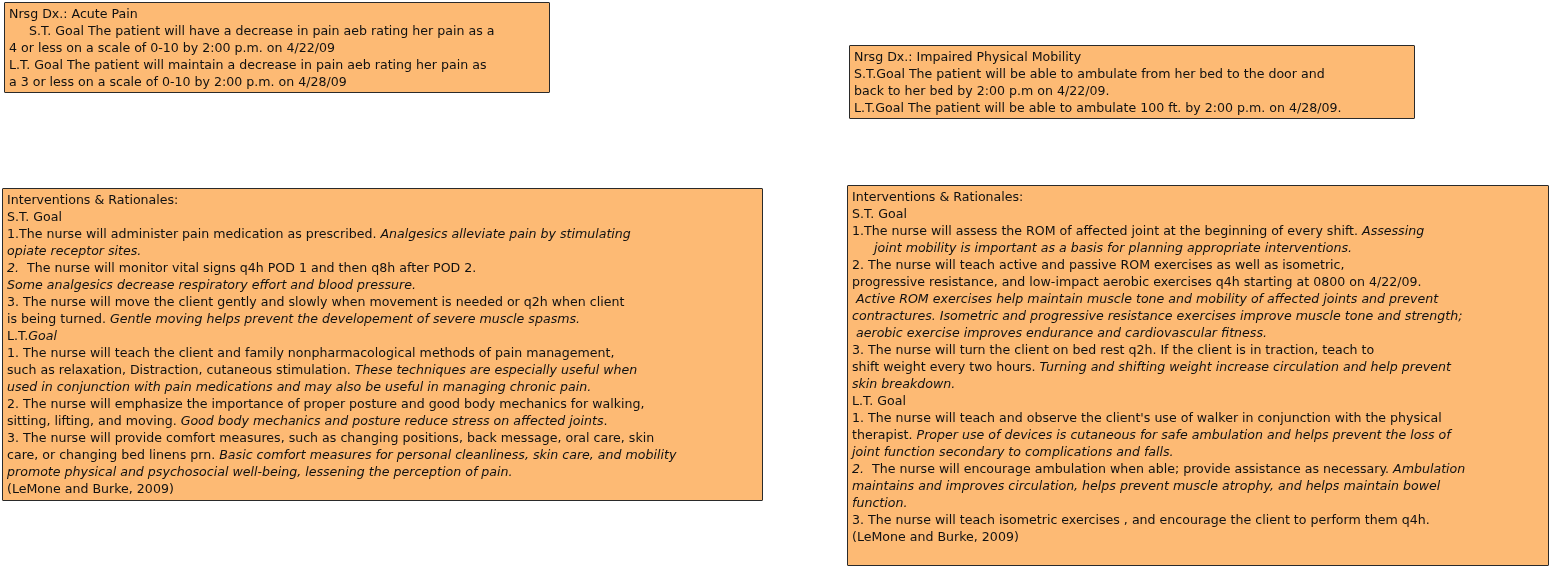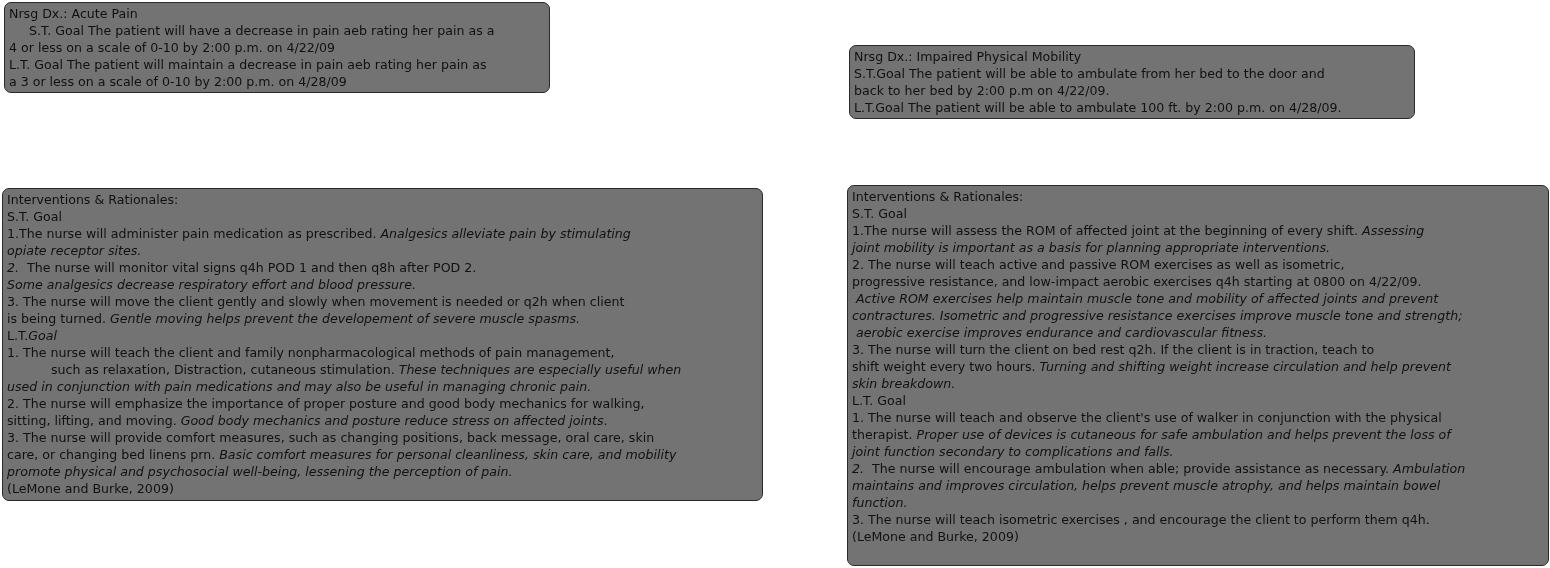--- a/index.html
+++ b/index.html
@@ -4,23 +4,23 @@
   <style>
     html, body { margin:0; padding:0; }
     body {
       width:1550px; height:568px; position:relative; overflow:hidden;
       background:#ffffff;
       font-family:"DejaVu Sans", sans-serif;
       font-size:12.6px; line-height:17px; color:#111;
     }
     .box {
       position:absolute; box-sizing:border-box;
-      background:#737373;
+      background:#fdba74;
       border:1px solid #2a2a2a;
-      border-radius:7px;
+      border-radius:1px;
       padding:2px 4px 2px 4px;
       white-space:nowrap;
     }
     .line { display:block; height:17px; }
     .it { font-style:italic; }
     #box-dx1 { left:4px; top:2px; width:546px; height:91px; }
     #box-dx2 { left:849px; top:5px; width:566px; height:74px;margin-top:40px; }
     #box-int1 { left:2px; top:188px; width:761px; height:313px; }
     #box-int2 { left:847px; top:185px; width:702px; height:381px; }
   </style>
@@ -44,34 +44,34 @@
     <span class="line"><span style="white-space: pre;">Interventions &amp; Rationales:</span></span>
     <span class="line"><span style="white-space: pre;">S.T. Goal</span></span>
     <span class="line"><span style="white-space: pre;">1.The nurse will administer pain medication as prescribed. </span><span class="it" style="white-space: pre;">Analgesics alleviate pain by stimulating</span></span>
     <span class="line"><span class="it" style="white-space: pre;">opiate receptor sites.</span></span>
     <span class="line"><span class="it" style="white-space: pre;">2.</span><span style="white-space: pre;">  The nurse will monitor vital signs q4h POD 1 and then q8h after POD 2.</span></span>
     <span class="line"><span class="it" style="white-space: pre;">Some analgesics decrease respiratory effort and blood pressure.</span></span>
     <span class="line"><span style="white-space: pre;">3. The nurse will move the client gently and slowly when movement is needed or q2h when client</span></span>
     <span class="line"><span style="white-space: pre;">is being turned. </span><span class="it" style="white-space: pre;">Gentle moving helps prevent the developement of severe muscle spasms.</span></span>
     <span class="line"><span style="white-space: pre;">L.T.</span><span class="it" style="white-space: pre;">Goal</span></span>
     <span class="line"><span style="white-space: pre;">1. The nurse will teach the client and family nonpharmacological methods of pain management,</span></span>
-    <span class="line"><span style="white-space: pre; margin-left: 44px;">such as relaxation, Distraction, cutaneous stimulation. </span><span class="it" style="white-space: pre;">These techniques are especially useful when</span></span>
+    <span class="line"><span style="white-space: pre;">such as relaxation, Distraction, cutaneous stimulation. </span><span class="it" style="white-space: pre;">These techniques are especially useful when</span></span>
     <span class="line"><span class="it" style="white-space: pre;">used in conjunction with pain medications and may also be useful in managing chronic pain.</span></span>
     <span class="line"><span style="white-space: pre;">2. The nurse will emphasize the importance of proper posture and good body mechanics for walking,</span></span>
     <span class="line"><span style="white-space: pre;">sitting, lifting, and moving. </span><span class="it" style="white-space: pre;">Good body mechanics and posture reduce stress on affected joints</span><span style="white-space: pre;">.</span></span>
     <span class="line"><span style="white-space: pre;">3. The nurse will provide comfort measures, such as changing positions, back message, oral care, skin</span></span>
     <span class="line"><span style="white-space: pre;">care, or changing bed linens prn. </span><span class="it" style="white-space: pre;">Basic comfort measures for personal cleanliness, skin care, and mobility</span></span>
     <span class="line"><span class="it" style="white-space: pre;">promote physical and psychosocial well-being, lessening the perception of pain.</span></span>
     <span class="line"><span style="white-space: pre;">(LeMone and Burke, 2009)</span></span>
   </div>
 <div class="box" id="box-int2">
     <span class="line"><span style="white-space: pre;">Interventions &amp; Rationales:</span></span>
     <span class="line"><span style="white-space: pre;">S.T. Goal</span></span>
     <span class="line"><span style="white-space: pre;">1.The nurse will assess the ROM of affected joint at the beginning of every shift. </span><span class="it" style="white-space: pre;">Assessing</span></span>
-    <span class="line"><span class="it" style="white-space: pre;">joint mobility is important as a basis for planning appropriate interventions.</span></span>
+    <span class="line"><span class="it" style="white-space: pre; margin-left: 22px;">joint mobility is important as a basis for planning appropriate interventions.</span></span>
     <span class="line"><span style="white-space: pre;">2. The nurse will teach active and passive ROM exercises as well as isometric,</span></span>
     <span class="line"><span style="white-space: pre;">progressive resistance, and low-impact aerobic exercises q4h starting at 0800 on 4/22/09.</span></span>
     <span class="line"><span class="it" style="white-space: pre;"> Active ROM exercises help maintain muscle tone and mobility of affected joints and prevent</span></span>
     <span class="line"><span class="it" style="white-space: pre;">contractures. Isometric and progressive resistance exercises improve muscle tone and strength;</span></span>
     <span class="line"><span class="it" style="white-space: pre;"> aerobic exercise improves endurance and cardiovascular fitness.</span></span>
     <span class="line"><span style="white-space: pre;">3. The nurse will turn the client on bed rest q2h. If the client is in traction, teach to</span></span>
     <span class="line"><span style="white-space: pre;">shift weight every two hours. </span><span class="it" style="white-space: pre;">Turning and shifting weight increase circulation and help prevent</span></span>
     <span class="line"><span class="it" style="white-space: pre;">skin breakdown.</span></span>
     <span class="line"><span style="white-space: pre;">L.T. Goal</span></span>
     <span class="line"><span style="white-space: pre;">1. The nurse will teach and observe the client's use of walker in conjunction with the physical</span></span>

